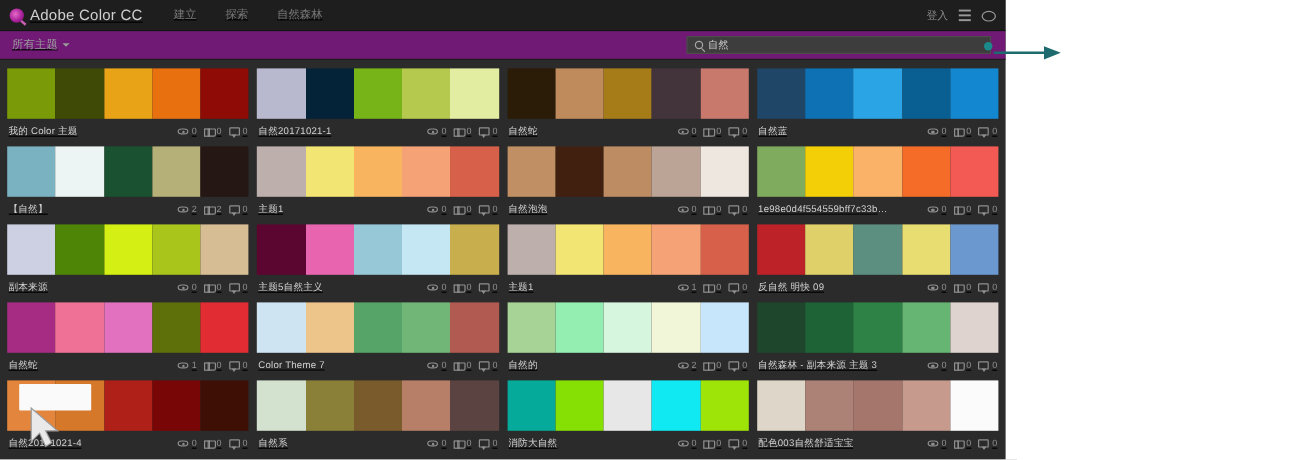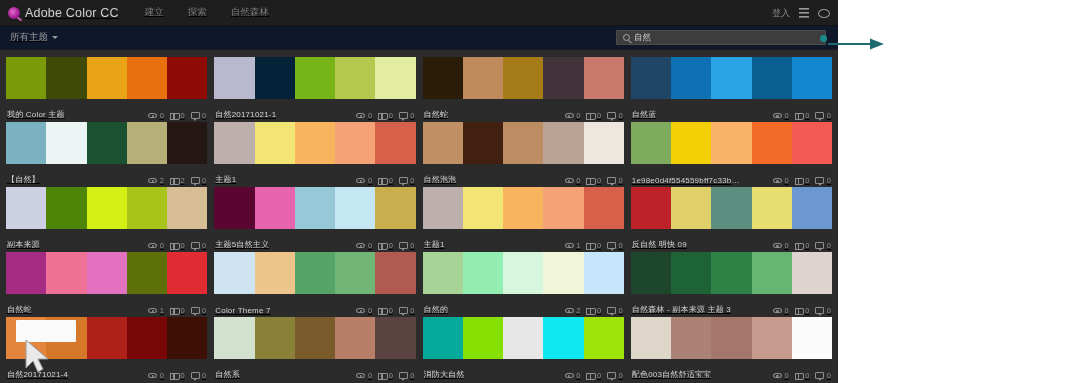--- a/index.html
+++ b/index.html
@@ -53,34 +53,34 @@
     width: 12px; height: 9px; border: 1.3px solid #9a9a9a; border-radius: 50%;
   }
   .top-highlight {
     position: absolute; left: 0; top: 0; width: 300px; height: 4px;
     background: linear-gradient(90deg, rgba(170,40,150,.55), rgba(60,20,60,0) 70%);
   }
 
   
   .filter-row {
     position: relative; height: 24px; width: 100%;
-    background: #0f172a; border-bottom: 1px solid #1c1c1c;
+    background: #701a75; border-bottom: 1px solid #1c1c1c;
     display: flex; align-items: center;
   }
   .filter-label {
     color: #9b9b9b; font-size: 9.5px; padding-left: 10px;
     display: flex; align-items: center; gap: 4px; cursor: pointer;
   }
   .caret-down {
     width: 0; height: 0; border-left: 3px solid transparent;
     border-right: 3px solid transparent; border-top: 3.5px solid #9b9b9b;
   }
   .search-box {
     position: absolute; right: 12px; top: 4px;
-    width: 210px; height: 15px; background: #3d3d3d;
+    width: 254px; height: 15px; background: #3d3d3d;
     border: 1px solid #4c4c4c; border-radius: 1px;
     display: flex; align-items: center; padding: 0 6px; gap: 4px;
     cursor: text;
   }
   .search-icon { width: 7px; height: 7px; border: 1.2px solid #a6a6a6; border-radius: 50%; position: relative; flex:0 0 auto;}
   .search-icon::after {
     content:""; position:absolute; right:-3px; bottom:-2px;
     width:3.6px; height:1.2px; background:#a6a6a6; transform: rotate(45deg);
   }
   .search-value { color: #cdcdcd; font-size: 8.5px; white-space: nowrap; }
@@ -91,21 +91,21 @@
 
   
   .grid {
     position: relative; padding: 7px 6px 0 6px;
     display: grid; grid-template-columns: repeat(4, 1fr); column-gap: 7px; row-gap: 2px;
   }
   .theme-card { position: relative; cursor: pointer; }
   .swatch-strip { display: flex; height: 42px; width: 100%; }
   .swatch { flex: 1 1 0; height: 100%; }
   .card-meta {
-    display: flex; align-items: flex-end; justify-content: space-between;
+    display: flex; align-items: center; justify-content: space-between;
     height: 21px; padding: 0 1px;
   }
   .card-title {
     color: #d2d2d2; font-size: 8px; white-space: nowrap; overflow: hidden;
     text-overflow: ellipsis; max-width: 112px; letter-spacing: .2px;
   }
   .card-stats { display: flex; align-items: center; gap: 6px; flex: 0 0 auto; }
   .stat { display: flex; align-items: center; gap: 2.5px; }
   .stat .num { color: #8f8f8f; font-size: 7.5px; }
   .ico-eye {

